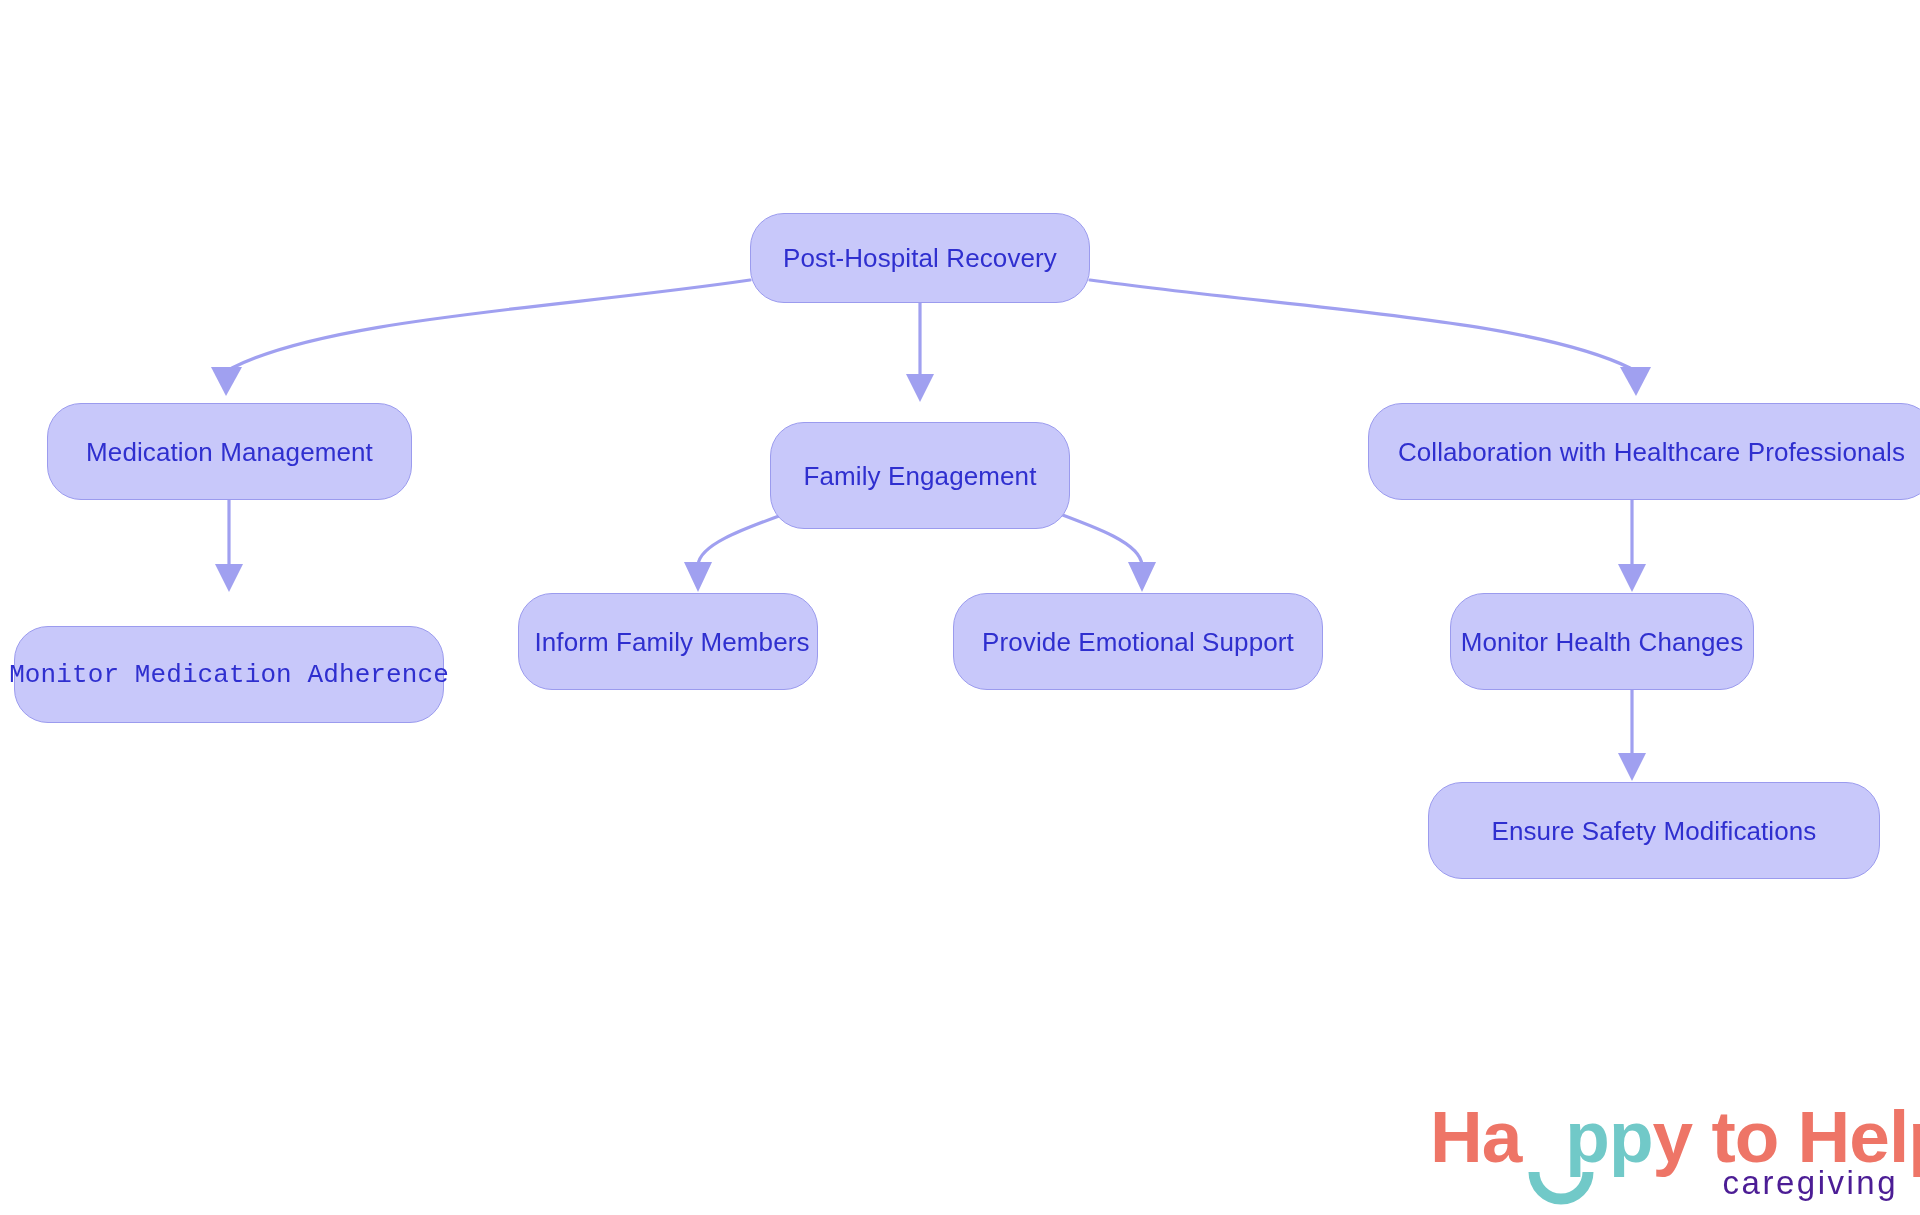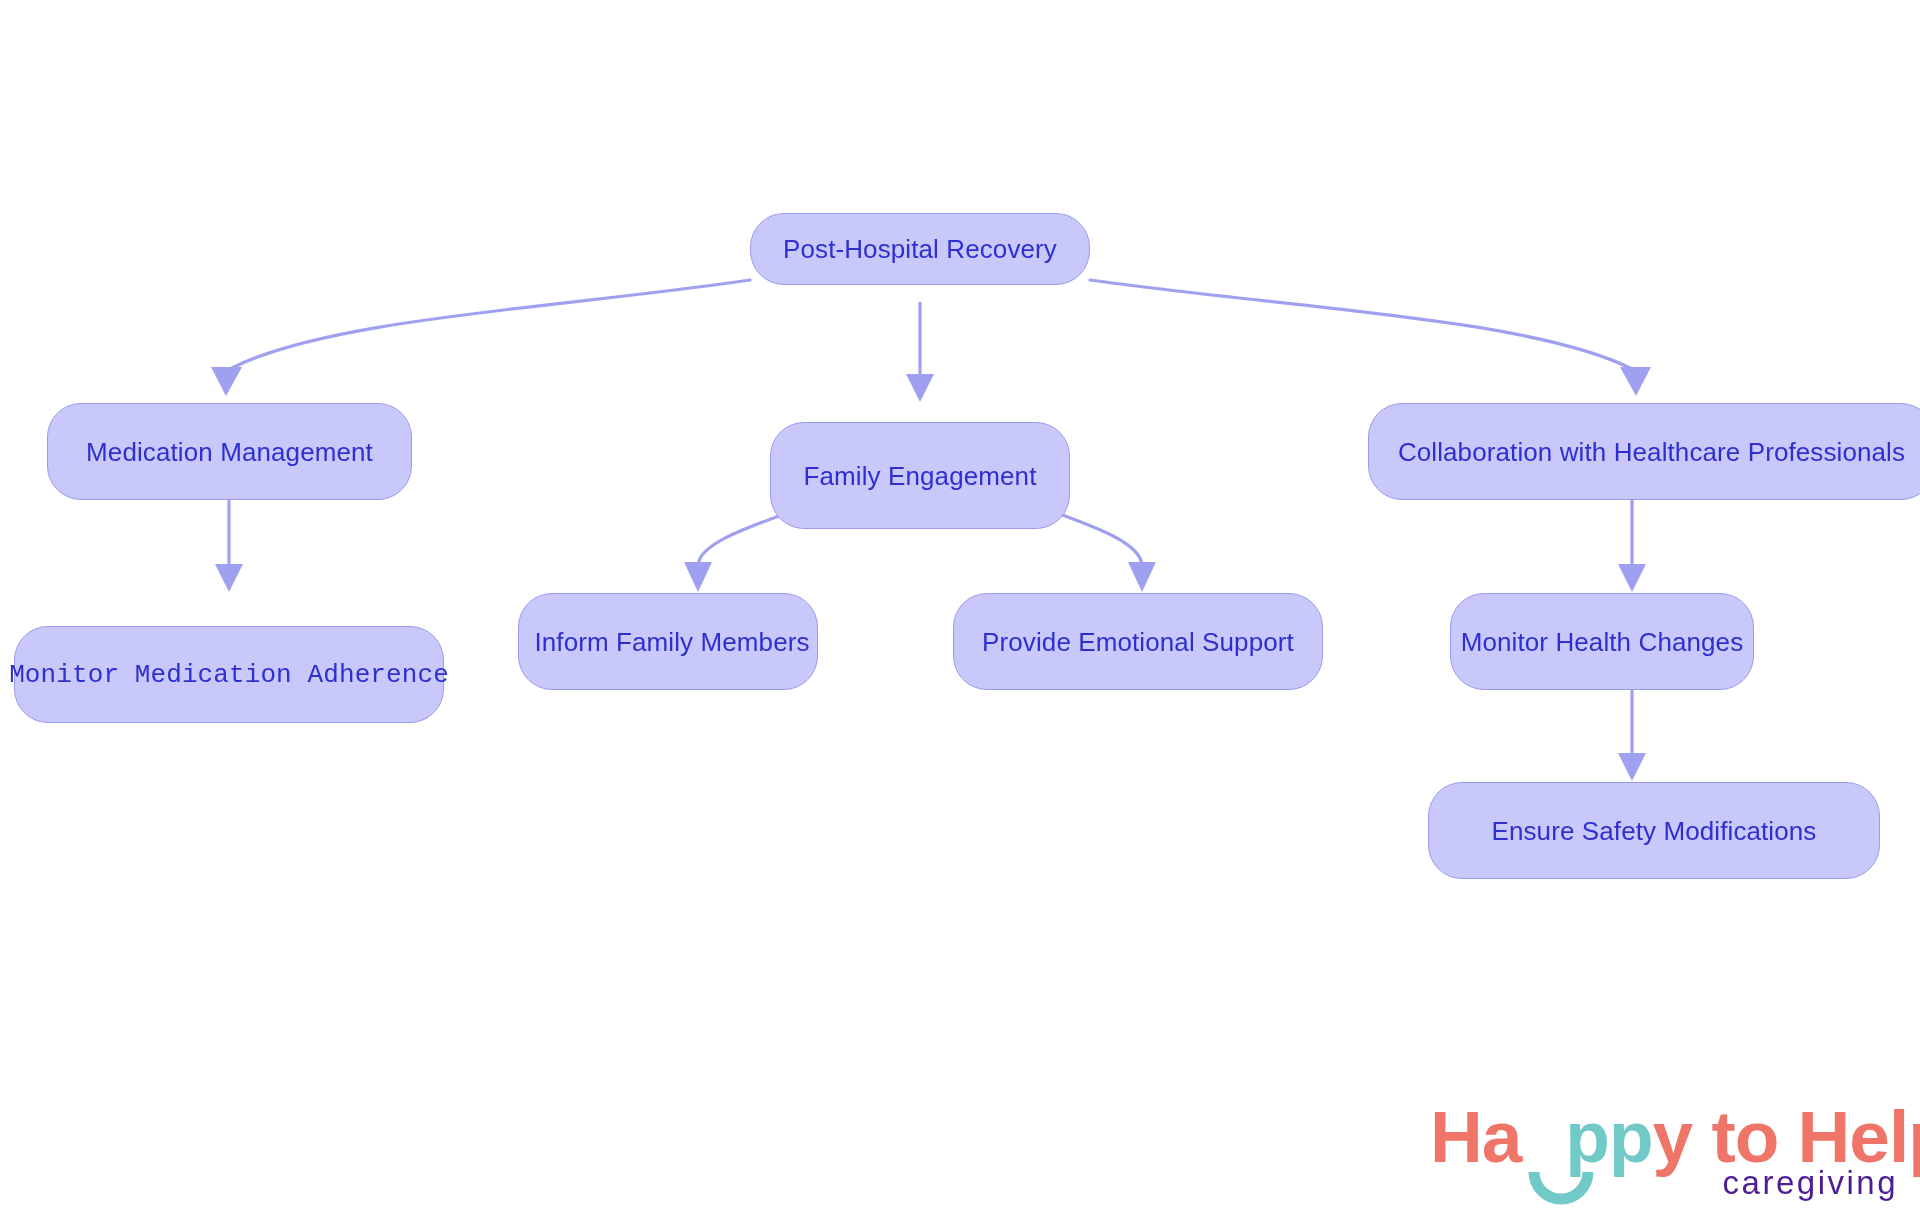--- a/index.html
+++ b/index.html
@@ -100,21 +100,21 @@
       <path d="M 1632 500 L 1632 568" fill="none" stroke="#a0a0f0" stroke-width="3.2" stroke-linecap="round"></path>
       <path d="M 1632 592 L 1618 564 L 1646 564 Z" fill="#a0a0f0"></path>
     </g>
 
     <g>
       <path d="M 1632 690 L 1632 757" fill="none" stroke="#a0a0f0" stroke-width="3.2" stroke-linecap="round"></path>
       <path d="M 1632 781 L 1618 753 L 1646 753 Z" fill="#a0a0f0"></path>
     </g>
   </svg>
 
-  <div class="node" style="left:750px; top:213px; width:340px; height:72px;">
+  <div class="node" style="left:750px; top:213px; width:340px; height:90px;">
     <span>Post-Hospital Recovery</span>
   </div>
 
   <div class="node" style="left:47px; top:403px; width:365px; height:97px;">
     <span>Medication Management</span>
   </div>
 
   <div class="node" style="left:770px; top:403px; width:300px; height:107px;margin-top:19px;">
     <span>Family Engagement</span>
   </div>

